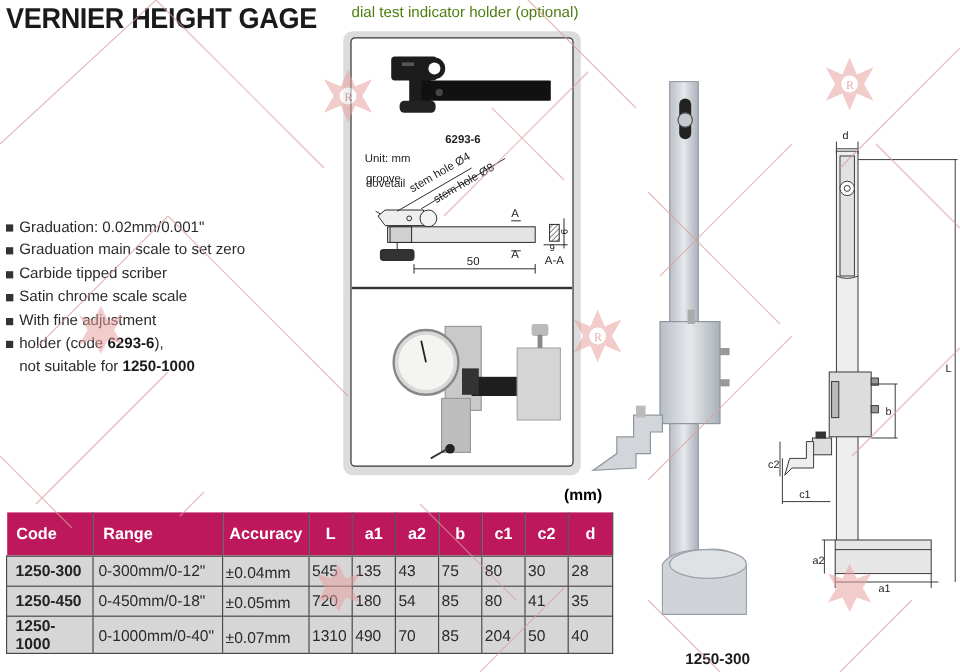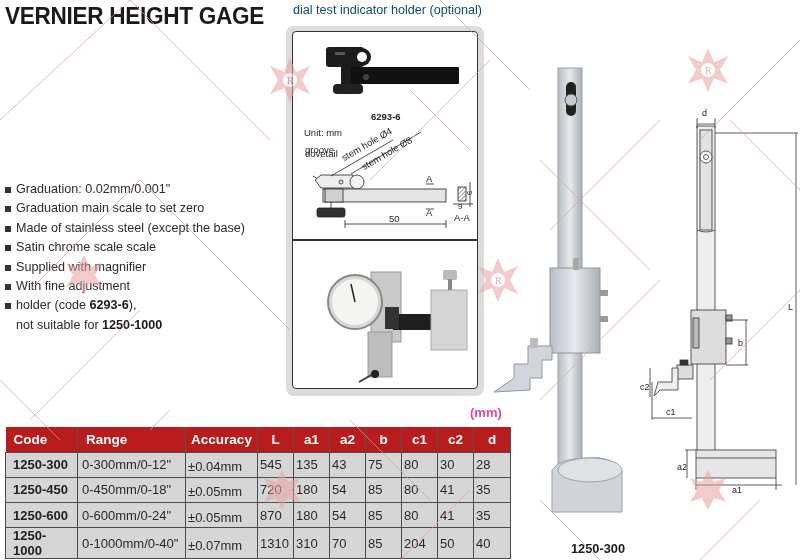--- a/index.html
+++ b/index.html
@@ -13,21 +13,21 @@
       transform: scaleX(0.94); transform-origin: left top;
     }
 
     .features { position: absolute; left: 5px; top: 180px; list-style: none; }
     .features li { font-size: 12.6px; line-height: 19.4px; color: #2a2a2a; position: relative; padding-left: 11px; white-space: nowrap; }
     .features li .bullet { position: absolute; left: 0; top: 7px; width: 6px; height: 6px; background: #333; }
     .features .cont { padding-left: 11px; font-size: 12.6px; line-height: 19.4px; color: #2a2a2a; white-space: nowrap; }
     .features b { color: #1a1a1a; }
 
     
-    .acc-caption { position: absolute; left: 293px; top: 3px; font-size: 12.6px; color: #0c4a6e; }
+    .acc-caption { position: absolute; left: 293px; top: 3px; font-size: 12.6px; color: #4d7c0f; }
     .acc-panel {
       position: absolute; left: 286px; top: 26px; width: 198px; height: 370px;
       background: #dcdcdc; border-radius: 8px; padding: 4px;
     }
     .acc-inner {
       position: absolute; left: 6px; top: 5px; width: 186px; height: 358px;
       background: #fff; border: 1.5px solid #333; border-radius: 4px; overflow: hidden;
     }
     .acc-divider { position: absolute; left: 0; right: 0; top: 207px; height: 1.5px; background: #333; }
     .acc-code { position: absolute; left: 78px; top: 79px; font-size: 9.5px; font-weight: bold; color: #222; }
@@ -36,27 +36,27 @@
     .acc-svg { position: absolute; left: 0; top: 0; }
 
     
     .gauge-photo { position: absolute; left: 490px; top: 60px; }
     .gauge-caption { position: absolute; left: 571px; top: 541px; font-size: 12.8px; font-weight: bold; color: #1a1a1a; }
 
     
     .tech-drawing { position: absolute; left: 630px; top: 100px; }
 
     
-    .unit-label { position: absolute; left: 470px; top: 405px; font-size: 13px; font-weight: bold; color: #ec4899; }
+    .unit-label { position: absolute; left: 470px; top: 405px; font-size: 13px; font-weight: bold; color: #000000; }
     .spec-table {
       position: absolute; left: 5px; top: 427px; border-collapse: collapse;
       font-size: 13px;
     }
     .spec-table th {
-      background: #b91c1c; color: #ffffff; font-weight: bold; height: 25px;
+      background: #be185d; color: #ffffff; font-weight: bold; height: 36px;
       text-align: center; border-right: 1px solid #555; padding: 0 2px; font-size: 13.5px;
     }
     .spec-table th.left { text-align: left; padding-left: 8px; }
     .spec-table td {
       background: #d6d6d6; height: 25.3px; border: 1px solid #4a4a4a;
       text-align: left; color: #2a2a2a; padding: 0 2px; font-size: 13px;
     }
     .spec-table td.code { font-weight: bold; text-align: left; padding-left: 7px; color: #222; }
     .spec-table td.range { text-align: left; padding-left: 4px; }
     .spec-table td.acc { padding-top: 4px; }
@@ -65,23 +65,23 @@
     .wm { position: absolute; pointer-events: none; }
   </style>
 </head>
 <body>
 
 <div class="title">VERNIER HEIGHT GAGE</div>
 
 <ul class="features">
   <li><span class="bullet"></span><span>Graduation: 0.02mm/0.001"</span></li>
   <li><span class="bullet"></span><span>Graduation main scale to set zero</span></li>
-  <li><span class="bullet"></span><span>Made of stainless steel (except the base)</span></li>
+  <li><span class="bullet"></span><span>Carbide tipped scriber</span></li>
+  <li><span class="bullet"></span></li>
   <li><span class="bullet"></span><span>Satin chrome scale scale</span></li>
-  <li><span class="bullet"></span><span>Supplied with magnifier</span></li>
   <li><span class="bullet"></span><span>With fine adjustment</span></li>
   <li><span class="bullet"></span></li>
   <div class="cont"><span>holder (code </span><b>6293-6</b><span>),</span></div>
   <div class="cont"><span>not suitable for </span><b>1250-1000</b></div>
 </ul>
 
 <div class="acc-caption">dial test indicator holder (optional)</div>
 <div class="acc-panel">
   <div class="acc-inner">
 
@@ -262,37 +262,25 @@
       <td class="acc">±0.05mm</td>
       <td>720</td>
       <td>180</td>
       <td>54</td>
       <td>85</td>
       <td>80</td>
       <td>41</td>
       <td>35</td>
     </tr>
     <tr>
-      <td class="code">1250-600</td>
-      <td class="range">0-600mm/0-24"</td>
-      <td class="acc">±0.05mm</td>
-      <td>870</td>
-      <td>180</td>
-      <td>54</td>
-      <td>85</td>
-      <td>80</td>
-      <td>41</td>
-      <td>35</td>
-    </tr>
-    <tr>
       <td class="code">1250-1000</td>
       <td class="range">0-1000mm/0-40"</td>
       <td class="acc">±0.07mm</td>
       <td>1310</td>
-      <td>310</td>
+      <td>490</td>
       <td>70</td>
       <td>85</td>
       <td>204</td>
       <td>50</td>
       <td>40</td>
     </tr>
   </tbody>
 </table>
 
 <svg class="wm" width="800" height="560" style="left:0;top:0;">

